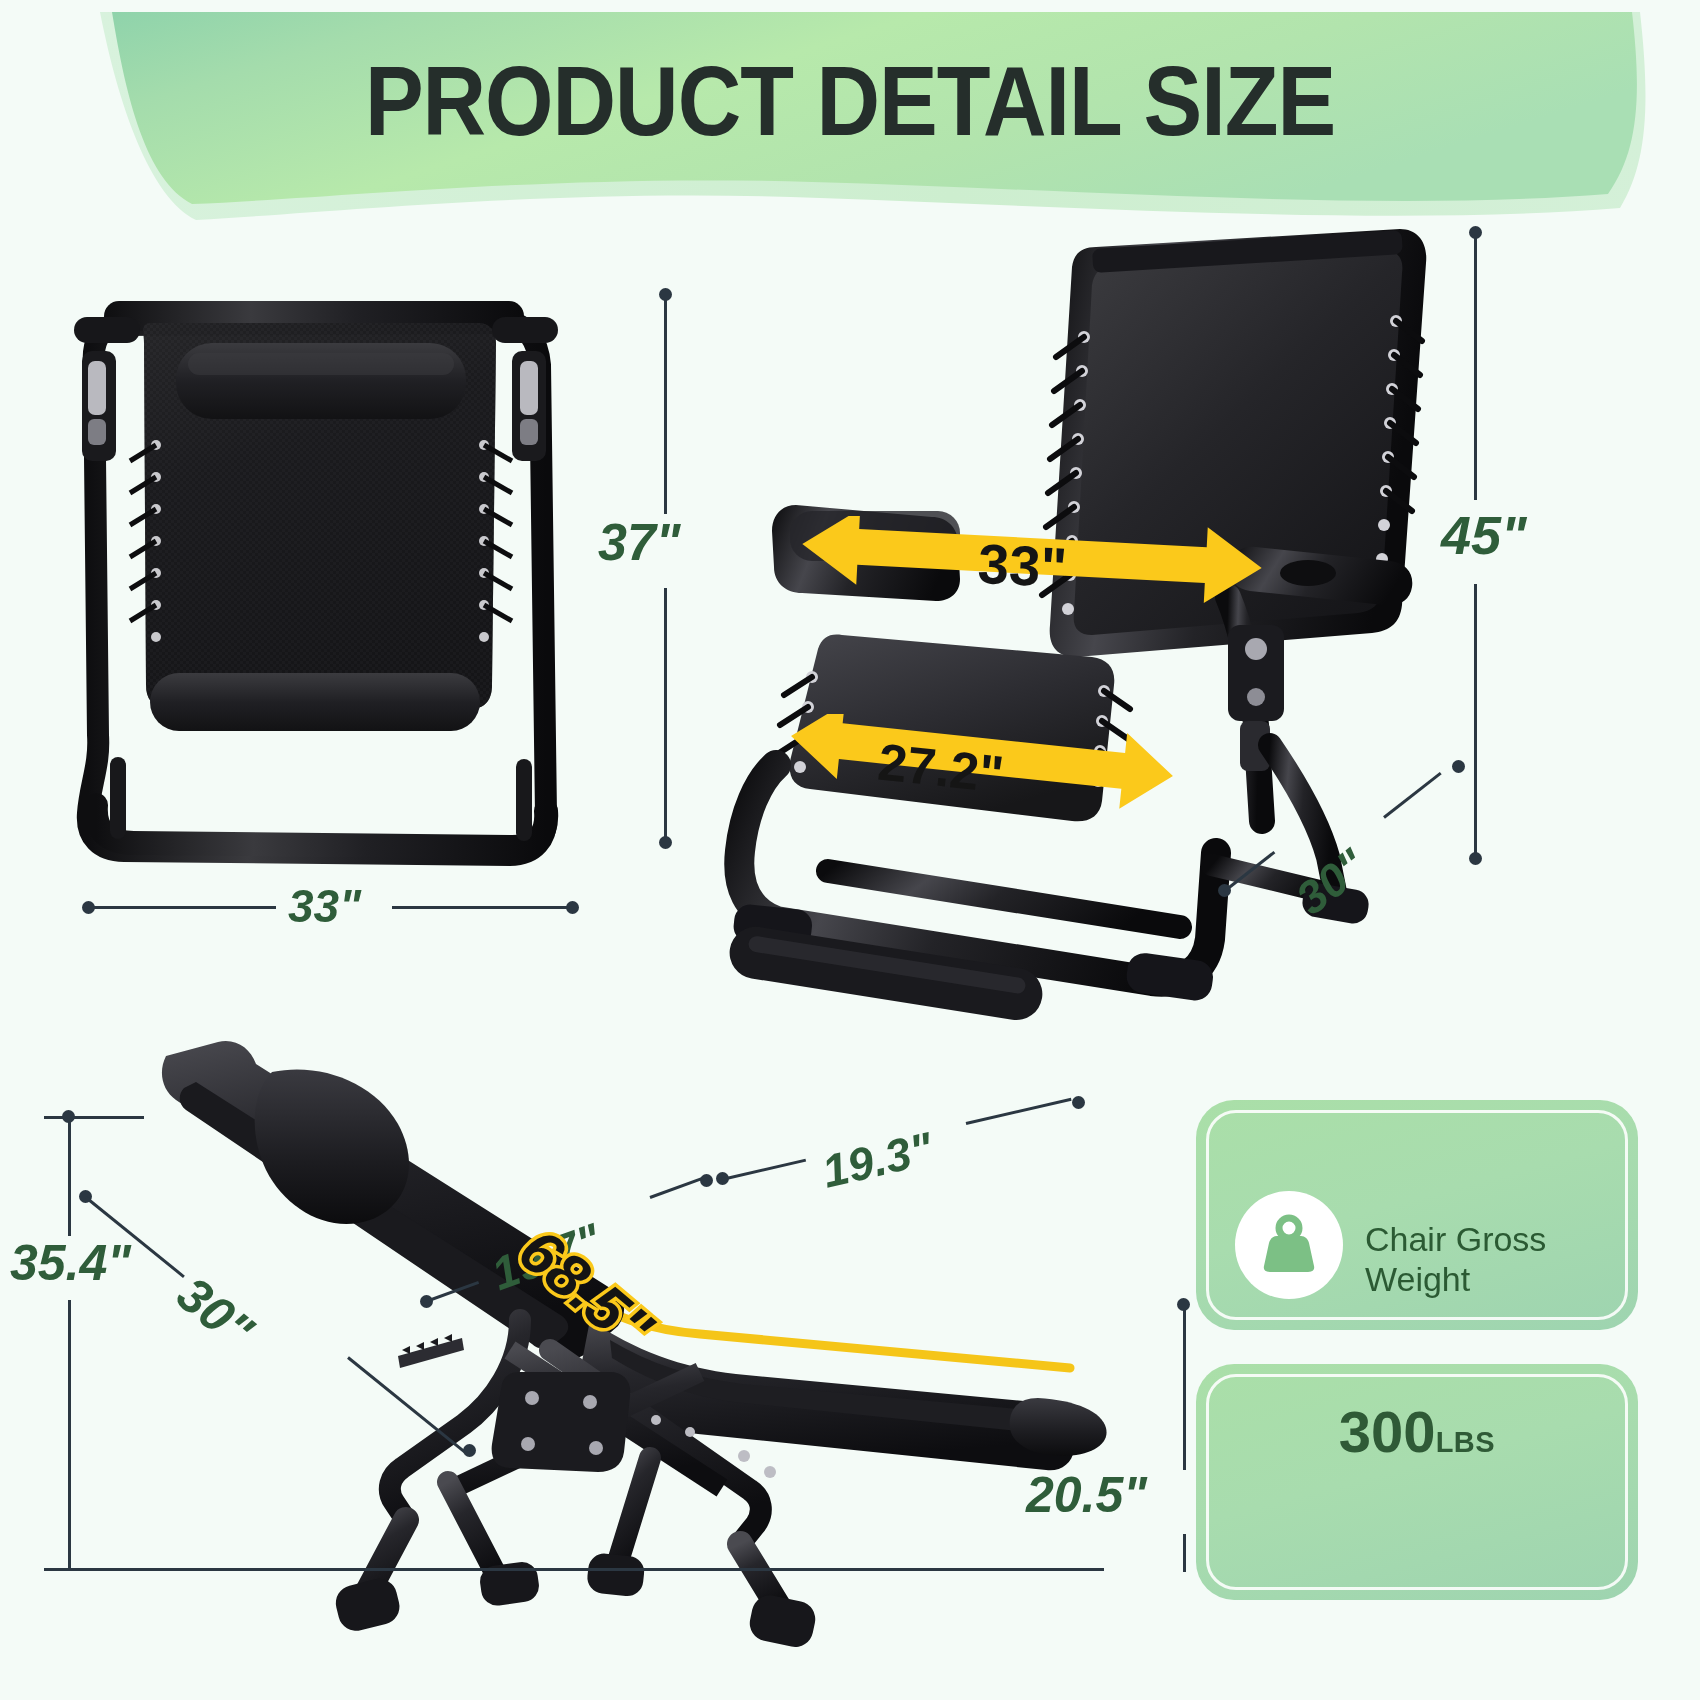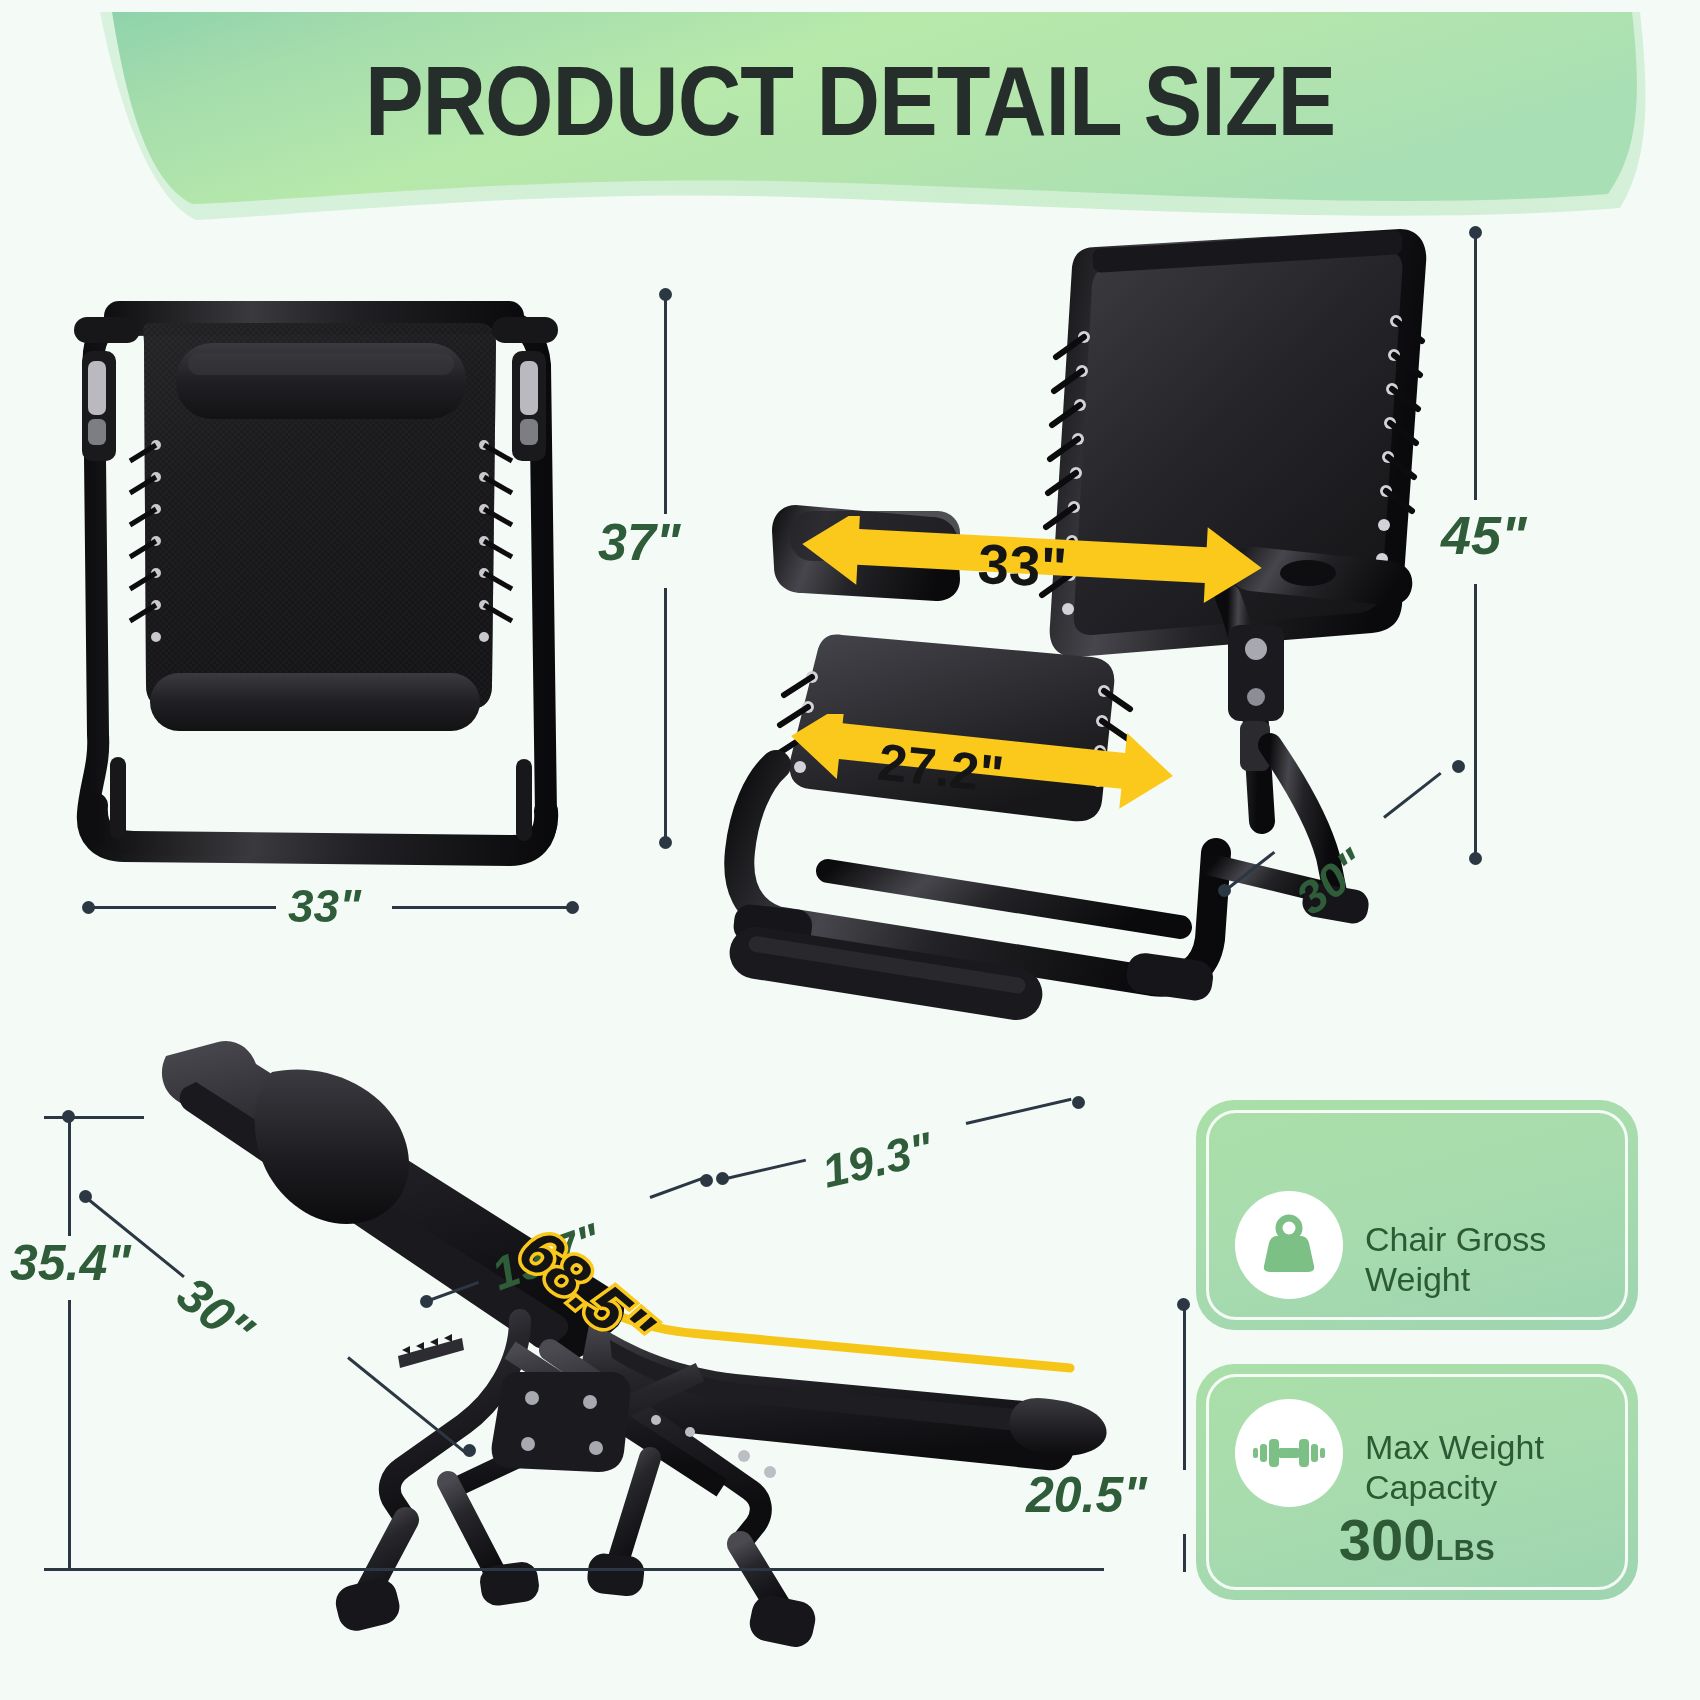--- a/index.html
+++ b/index.html
@@ -549,36 +549,19 @@
         <div class="spec-label">
           <div>Chair Gross</div>
           <div>Weight</div>
         </div>
       </div>
     </div>
   </div>
 
   <div class="spec-card" style="left:1196px; top:1364px; width:442px; height:236px;">
     <div class="spec-inner">
-      <div class="spec-top">
-        <div class="spec-icon-circle">
-          <svg width="74" height="50" viewBox="0 0 74 50">
-            <rect x="26" y="20" width="22" height="10" rx="3" fill="#7cc085"></rect>
-            <rect x="17" y="11" width="10" height="28" rx="4" fill="#7cc085"></rect>
-            <rect x="47" y="11" width="10" height="28" rx="4" fill="#7cc085"></rect>
-            <rect x="8" y="16" width="7" height="18" rx="3" fill="#7cc085"></rect>
-            <rect x="59" y="16" width="7" height="18" rx="3" fill="#7cc085"></rect>
-            <rect x="1" y="20" width="5" height="10" rx="2" fill="#7cc085"></rect>
-            <rect x="68" y="20" width="5" height="10" rx="2" fill="#7cc085"></rect>
-          </svg>
-        </div>
-        <div class="spec-label">
-          <div>Max Weight</div>
-          <div>Capacity</div>
-        </div>
-      </div>
       <div class="spec-value">
         <span class="num">300</span><span class="unit">LBS</span>
       </div>
     </div>
   </div>
 
 </div>
 
 </body></html>

